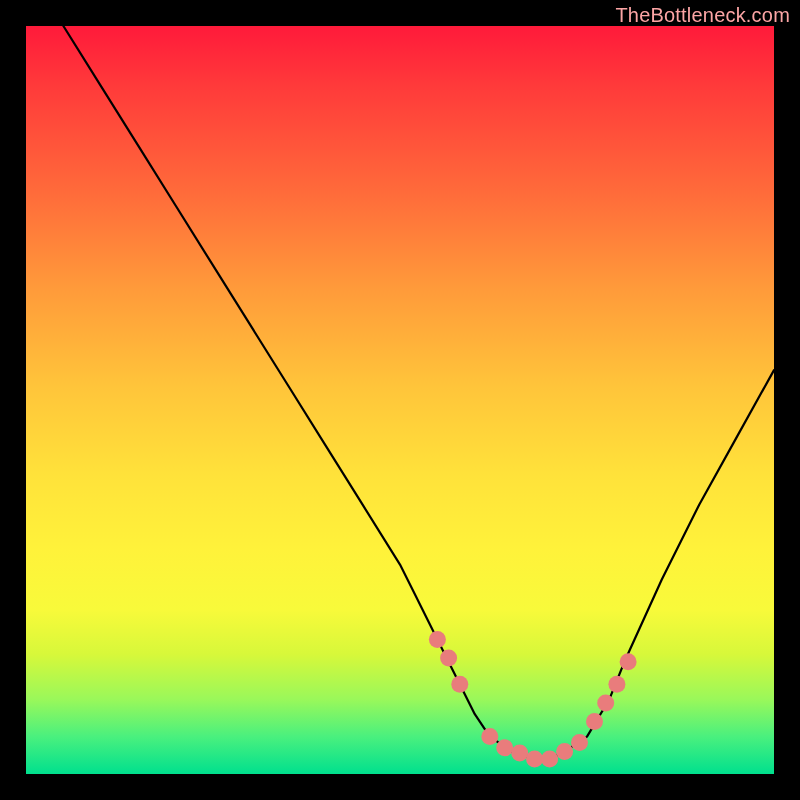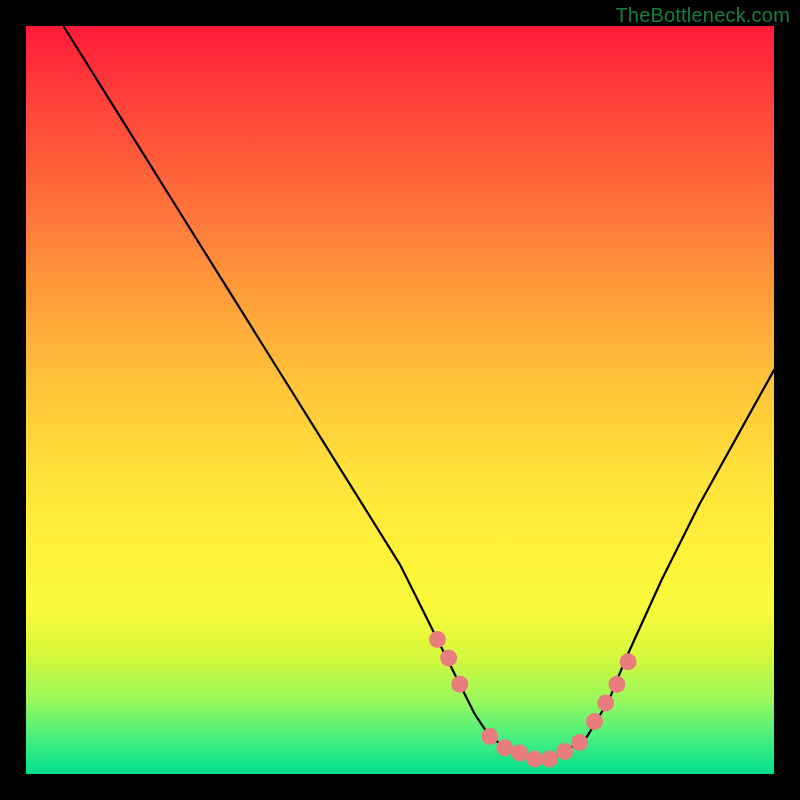--- a/index.html
+++ b/index.html
@@ -28,21 +28,21 @@
       #f8fa3a 78%,
       #d7f83a 84%,
       #9af85a 90%,
       #4af07e 95%,
       #00e08e 100%);
   }
   .attribution {
     position: absolute;
     top: 4px;
     right: 10px;
-    color: #15803d;
+    color: #fca5a5;
     font-size: 20px;
     font-weight: 500;
     letter-spacing: 0.2px;
   }
   svg.plot {
     position: absolute;
     left: 0;
     top: 0;
   }
 </style>

